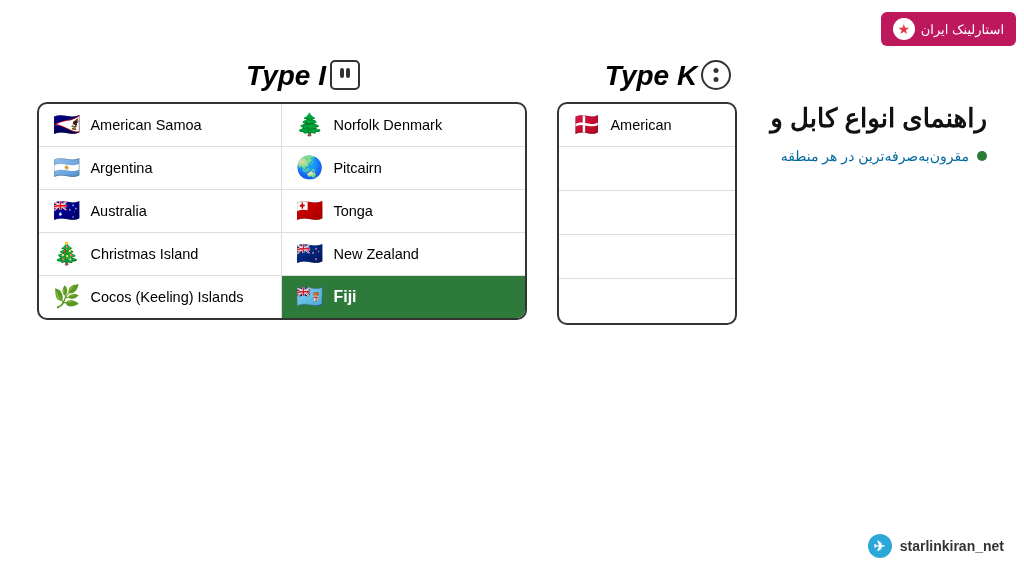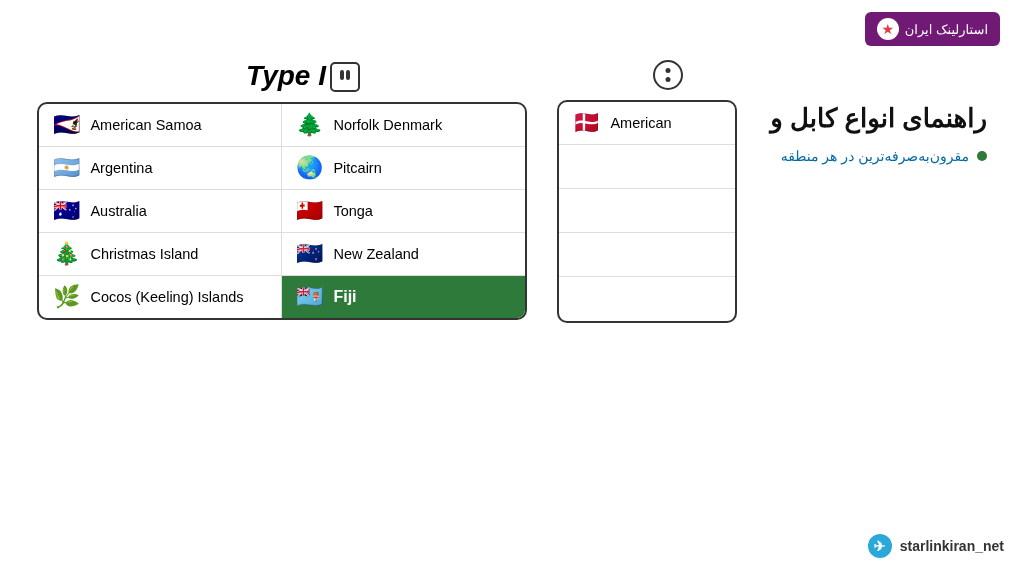--- a/index.html
+++ b/index.html
@@ -9,22 +9,22 @@
       background: #ffffff;
       font-family: 'Segoe UI', Arial, sans-serif;
       overflow: hidden;
       position: relative;
     }
 
     
     .logo-badge {
       position: absolute;
       top: 12px;
-      right: 24px;
-      background: #701a75;
+      right: 8px;
+      background: #be185d;
       color: #fff;
       padding: 6px 12px;
       border-radius: 6px;
       font-size: 13px;
       display: flex;
       align-items: center;
       gap: 6px;
       direction: rtl;
     }
     .logo-badge .logo-icon {
@@ -53,21 +53,21 @@
 
     
     .type-block {
       display: flex;
       flex-direction: column;
       align-items: center;
     }
 
     .type-header {
       display: flex;
-      align-items: flex-end;
+      align-items: flex-start;
       gap: 4px;
       margin-bottom: 10px;
       margin-left: 42px;
     }
 
     .type-title {
       font-size: 28px;
       font-weight: 900;
       font-style: italic;
     }
@@ -331,20 +331,21 @@
           <span class="flag">🇫🇯</span>
           <span>Fiji</span>
         </div>
 
       </div>
     </div>
   </div>
 
   <div class="type-block">
     <div class="type-header">
+      <span class="type-title">Type K</span>
       <div class="socket-k"></div>
     </div>
 
     <div class="country-table-k">
       <div class="country-cell">
         <span class="flag">🇩🇰</span>
         <span>American</span>
       </div>
       <div class="empty-cell"></div>
       <div class="empty-cell"></div>

